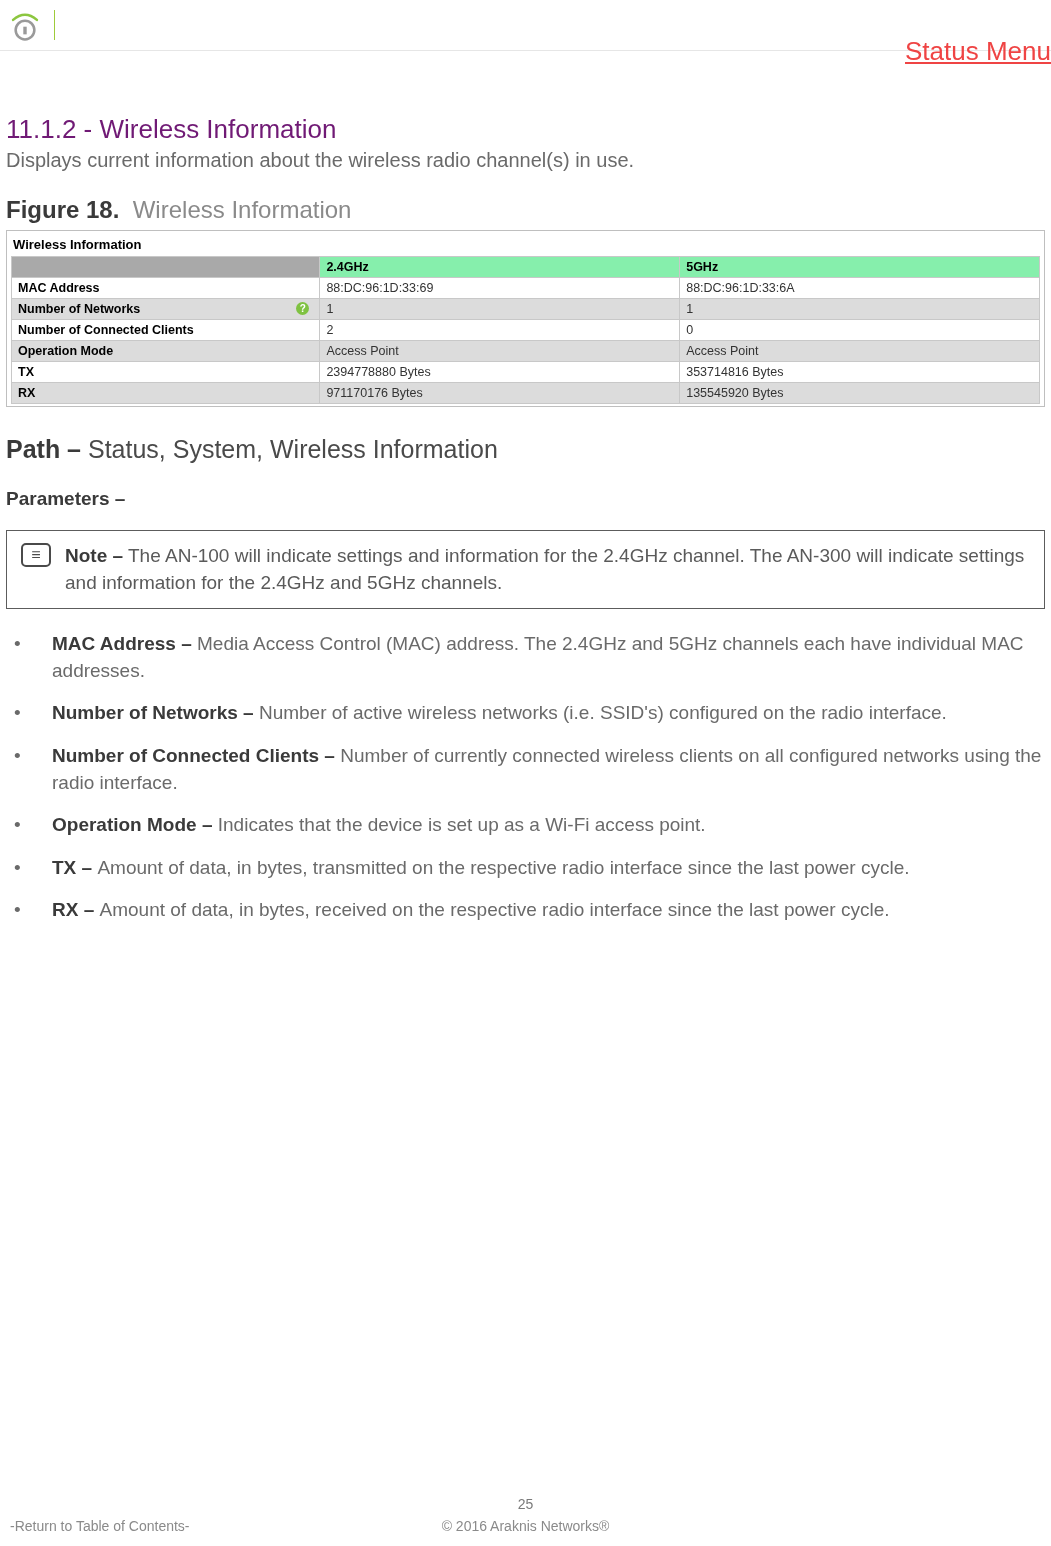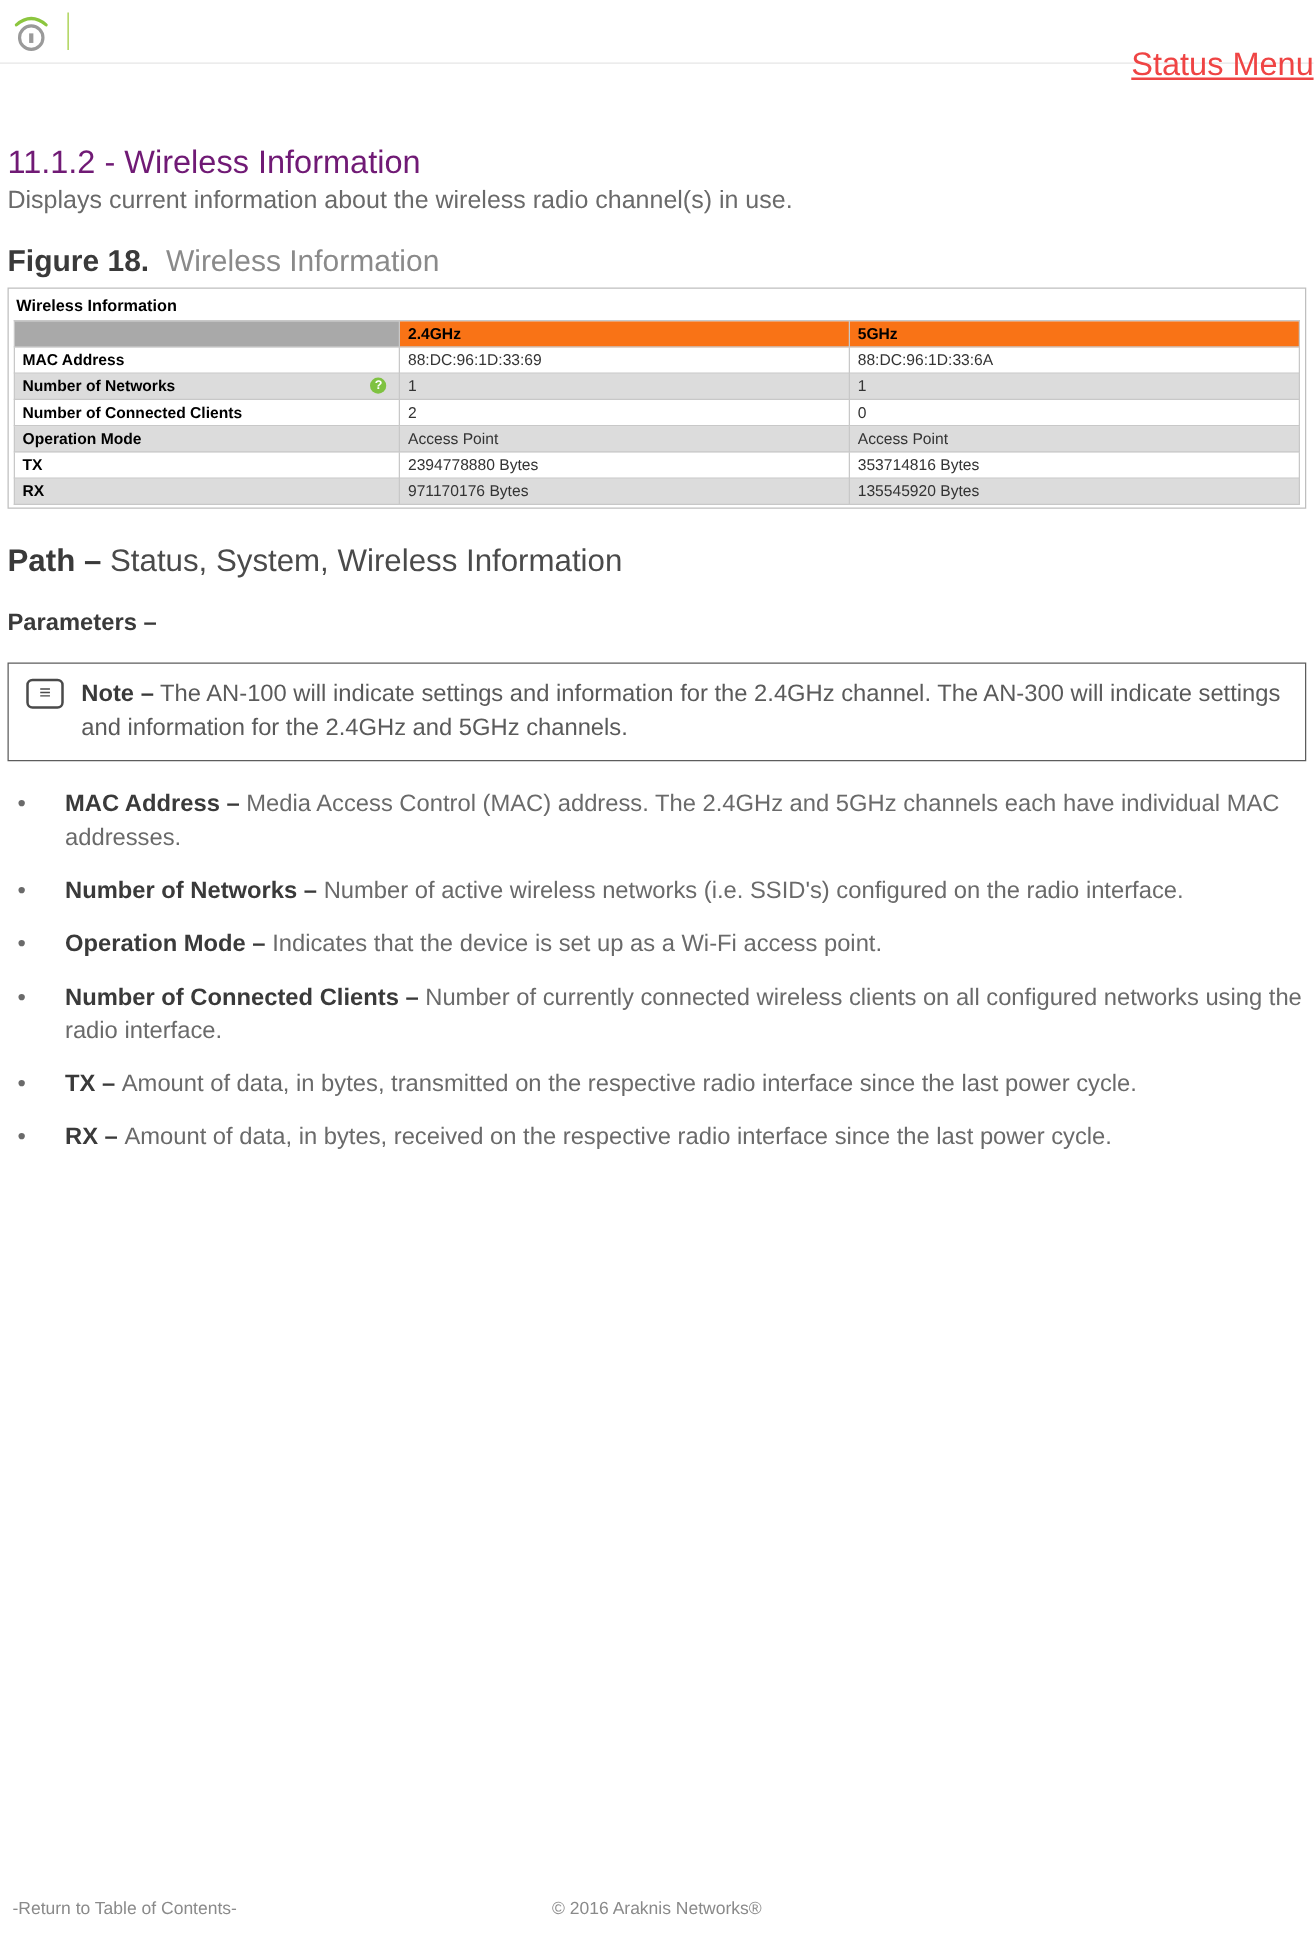--- a/index.html
+++ b/index.html
@@ -44,21 +44,21 @@
   .fig-cap .bold { color:#3a3a3a; font-weight:600;}
   .fig-cap .light{ color:#8a8a8a;}
 
   
   .screenshot {
     border:1px solid #bfbfbf; padding:4px 4px 2px 4px; margin-bottom:28px;
   }
   .shot-title { font-size:13px; font-weight:bold; color:#000; padding:2px 2px 4px 2px;}
   table.wi { width:100%; border-collapse:collapse; font-size:12.5px; color:#333;}
   table.wi th, table.wi td { border:1px solid #c8c8c8; padding:3px 6px; text-align:left;}
-  table.wi th { background:#f97316; color:#000; font-weight:bold;}
+  table.wi th { background:#86efac; color:#000; font-weight:bold;}
   table.wi th.blank { background:#a9a9a9;}
   table.wi tr.row-grey td { background:#dcdcdc;}
   table.wi tr.row-white td { background:#fff;}
   table.wi td.label { font-weight:bold; color:#000; width:30%;}
   table.wi td.val { width:35%;}
   .helpdot {
     display:inline-block; width:13px; height:13px; border-radius:50%;
     background:#7fc241; color:#fff; font-size:10px; line-height:13px;
     text-align:center; margin-left:6px; float:right; margin-right:4px;
   }
@@ -183,24 +183,25 @@
     <div class="note-icon">≡</div>
     <div class="note-text">
       <span class="lead">Note –</span>
       <span>The AN-100 will indicate settings and information for the 2.4GHz channel. The AN-300 will indicate settings and information for the 2.4GHz and 5GHz channels.</span>
     </div>
   </div>
 
   <ul class="params-list" id="params-list">
       <li><span class="term">MAC Address – </span><span>Media Access Control (MAC) address. The 2.4GHz and 5GHz channels each have individual MAC addresses.</span></li>
       <li><span class="term">Number of Networks – </span><span>Number of active wireless networks (i.e. SSID's) configured on the radio interface.</span></li>
+      <li><span class="term">Number of Connected Clients – </span><span>Number of currently connected wireless clients on all configured networks using the radio interface.</span></li>
       <li><span class="term">Operation Mode – </span><span>Indicates that the device is set up as a Wi-Fi access point.</span></li>
-      <li><span class="term">Number of Connected Clients – </span><span>Number of currently connected wireless clients on all configured networks using the radio interface.</span></li>
       <li><span class="term">TX – </span><span>Amount of data, in bytes, transmitted on the respective radio interface since the last power cycle.</span></li>
       <li><span class="term">RX – </span><span>Amount of data, in bytes, received on the respective radio interface since the last power cycle.</span></li>
     </ul>
 
 </div>
 
 <div class="footer">
+  <span class="pg">25</span>
   <a class="toc">-Return to Table of Contents-</a>
   <span class="copy">© 2016 Araknis Networks®</span>
 </div>
 
 </body></html>

